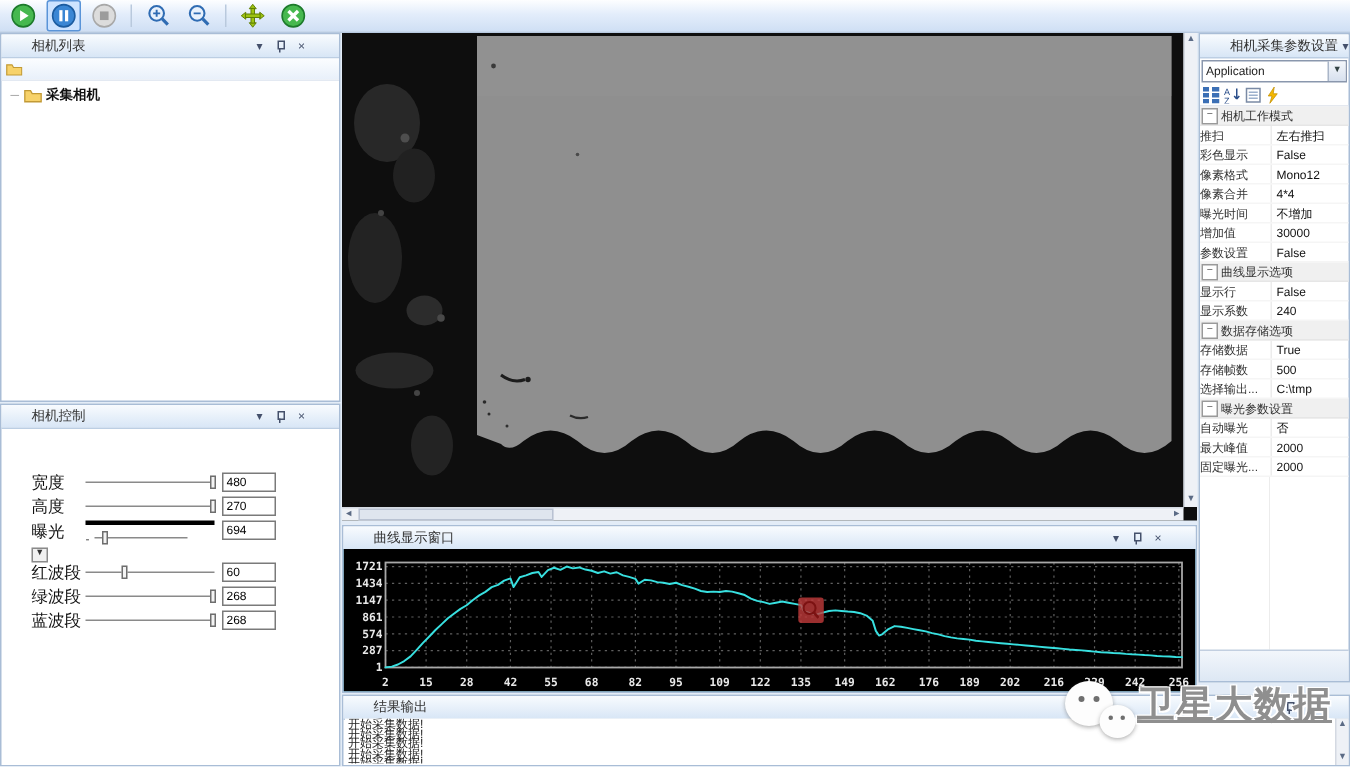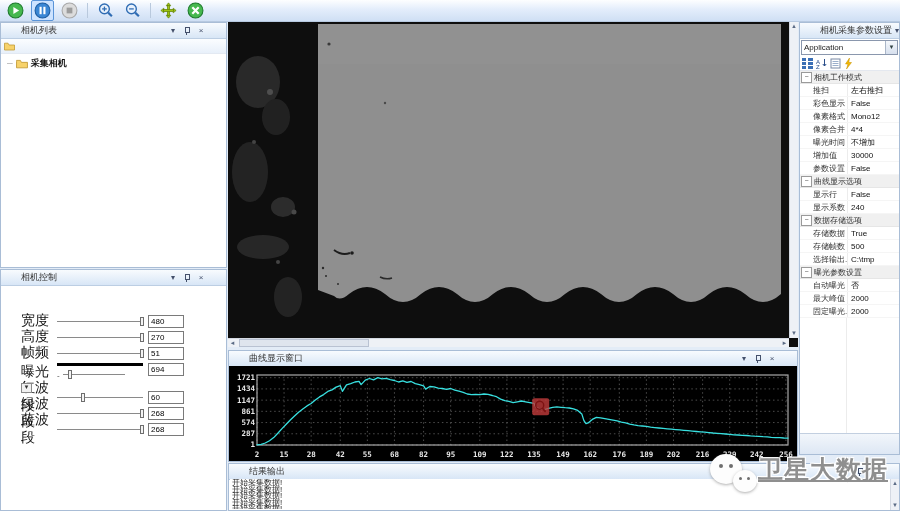--- a/index.html
+++ b/index.html
@@ -27,21 +27,21 @@
   .mini-toolbar{height:14px;background:linear-gradient(#fbfdff,#e8f0fa);border-bottom:1px solid #e3e9f2;
     display:flex;align-items:center;padding-left:3px;}
   .tree-row{display:flex;align-items:center;gap:3px;padding:3px 0 0 6px;}
   .tree-joint{color:#9a9a9a;font-size:8px;}
   .tree-label{font-weight:bold;font-size:9px;color:#111;}
   
   #camera-control-panel{left:0;top:269px;width:227px;height:242px;}
   #slider-rows{padding-top:27px;}
   .srow{display:flex;align-items:center;height:16px;padding-left:20px;}
   .srow.special{height:26px;align-items:flex-start;padding-top:2px;}
-  .slabel{width:36px;font-size:14px;color:#111;flex:none;}
+  .slabel{width:36px;font-size:11px;color:#111;flex:none;}
   .slabel-wrap{width:36px;flex:none;position:relative;}
   .sdrop{display:inline-block;width:9px;height:8px;border:1px solid #8a8a8a;background:#f1f1f1;
     font-size:6px;line-height:7px;text-align:center;color:#333;margin-top:1px;}
   .strack{position:relative;width:86px;height:10px;flex:none;}
   .strack .line{position:absolute;left:0;right:0;top:5px;height:1px;background:#8a8a8a;}
   .shandle{position:absolute;top:1px;width:4px;height:9px;background:#f4f4f4;border:1px solid #6e6e6e;box-sizing:border-box;}
   .sval{width:30px;height:11px;border:1px solid #7a7a7a;background:#fff;font-size:8px;
     font-family:"Liberation Sans",sans-serif;padding:0 2px;margin-left:5px;box-sizing:content-box;}
   .special .track-stack{width:86px;flex:none;}
   .blackbar{height:3px;background:#000;margin-bottom:3px;}
@@ -70,21 +70,21 @@
   #pg-combo .cval{flex:1;padding-left:2px;font-size:8px;overflow:hidden;white-space:nowrap;}
   #pg-combo .cbtn{width:11px;height:100%;background:linear-gradient(#f4f7fb,#d7e0ee);border-left:1px solid #aab6c8;
     font-size:6px;text-align:center;line-height:12px;color:#344;}
   #pg-toolbar{height:14px;display:flex;align-items:center;gap:3px;padding-left:2px;border-bottom:1px solid #e4e8ef;flex:none;}
   #pgrid{flex:none;}
   .pcat{display:flex;align-items:center;height:12px;background:#f0f0f0;border-bottom:1px solid #e6e6e6;}
   .pcat .exp{width:9px;height:9px;margin:0 2px 0 1px;border:1px solid #9a9a9a;background:#fff;
     font-size:7px;line-height:7px;text-align:center;color:#555;}
   .pcat .plabel{font-size:8px;color:#333;white-space:nowrap;overflow:hidden;}
   .prow{display:flex;height:12px;align-items:center;border-bottom:1px solid #f5f5f5;}
-  .pname{width:47px;flex:none;padding-left:13px;font-size:8px;color:#333;white-space:nowrap;overflow:hidden;box-sizing:border-box;}
+  .pname{width:47px;flex:none;font-size:8px;color:#333;white-space:nowrap;overflow:hidden;box-sizing:border-box;}
   .pval{flex:1;border-left:1px solid #ececec;padding-left:3px;font-size:8px;color:#111;white-space:nowrap;overflow:hidden;height:100%;display:flex;align-items:center;}
   #pg-fill{flex:1;background:linear-gradient(to right,transparent 46px,#ececec 46px,#ececec 47px,transparent 47px);}
   #pg-bottom{height:20px;flex:none;background:linear-gradient(#f2f6fb,#dde7f4);border-top:1px solid #c2cfe0;}
   
   #watermark{position:absolute;left:700px;top:446px;width:200px;height:64px;pointer-events:none;z-index:50;}
   .wm-bubble{position:absolute;background:#fdfdfd;border-radius:50%;box-shadow:0 1px 3px rgba(80,80,80,.45);}
   .wm-eye{position:absolute;background:#6f6f6f;border-radius:50%;}
   #wm-text{position:absolute;left:58px;top:7px;font-size:25px;font-weight:bold;color:#8f8f8f;letter-spacing:1px;
     font-family:"DejaVu Sans",sans-serif;white-space:nowrap;
     text-shadow:-1px -1px 0 #fff,1px -1px 0 #fff,-1px 1px 0 #fff,1px 1px 0 #fff;text-decoration:underline;}
@@ -198,28 +198,20 @@
           </div>
           <input class="sval" value="480" style="">
         </div>
         <div class="srow">
           <span class="slabel">高度</span>
           <div class="strack">
             <span class="line"></span>
             <span class="shandle" style="left:96%"></span>
           </div>
           <input class="sval" value="270" style="">
-        </div>
-        <div class="srow">
-          <span class="slabel">帧频</span>
-          <div class="strack">
-            <span class="line"></span>
-            <span class="shandle" style="left:96%"></span>
-          </div>
-          <input class="sval" value="51" style="">
         </div>
         <div class="srow special">
           <div class="slabel-wrap"><span class="slabel">曝光</span><br><span class="sdrop">▼</span></div>
           <div class="track-stack">
             <div class="blackbar"></div>
             <div class="mini-line">
               <span class="dash">-</span>
               <span class="line"></span>
               <span class="shandle" style="left:8%"></span>
             </div>

